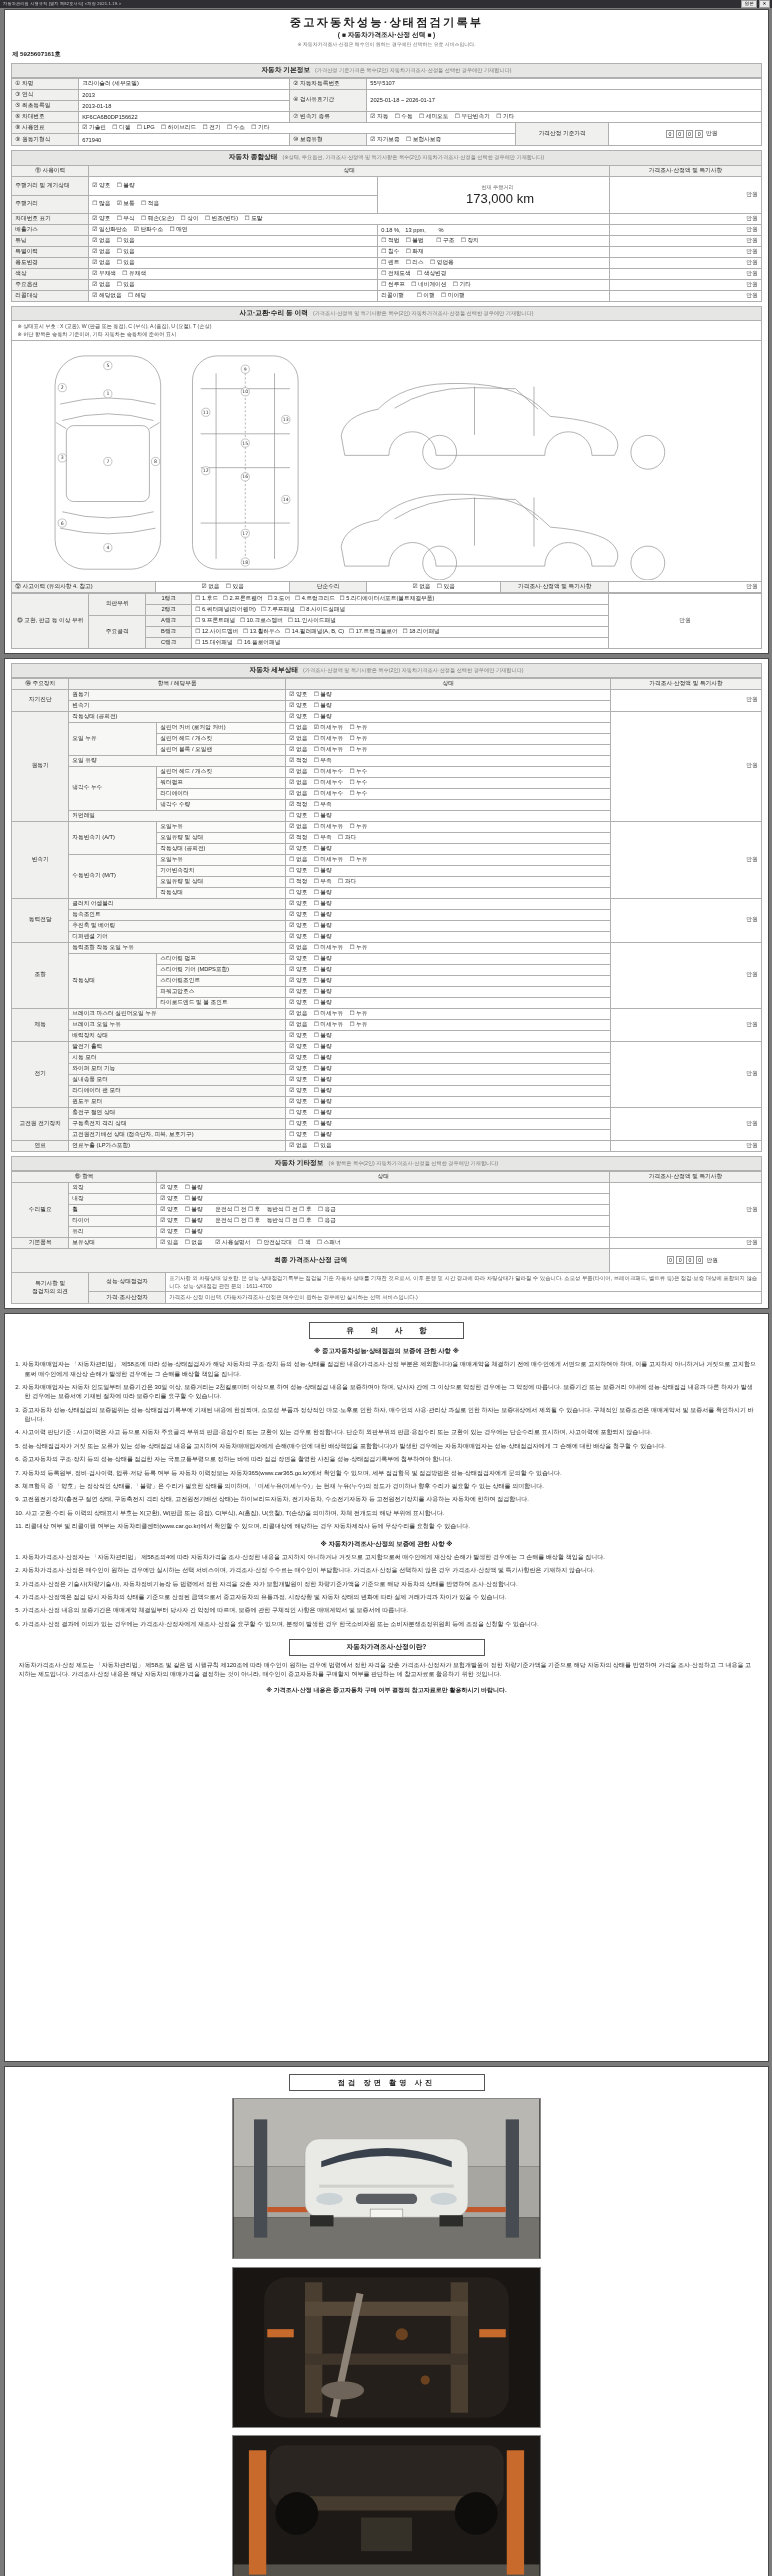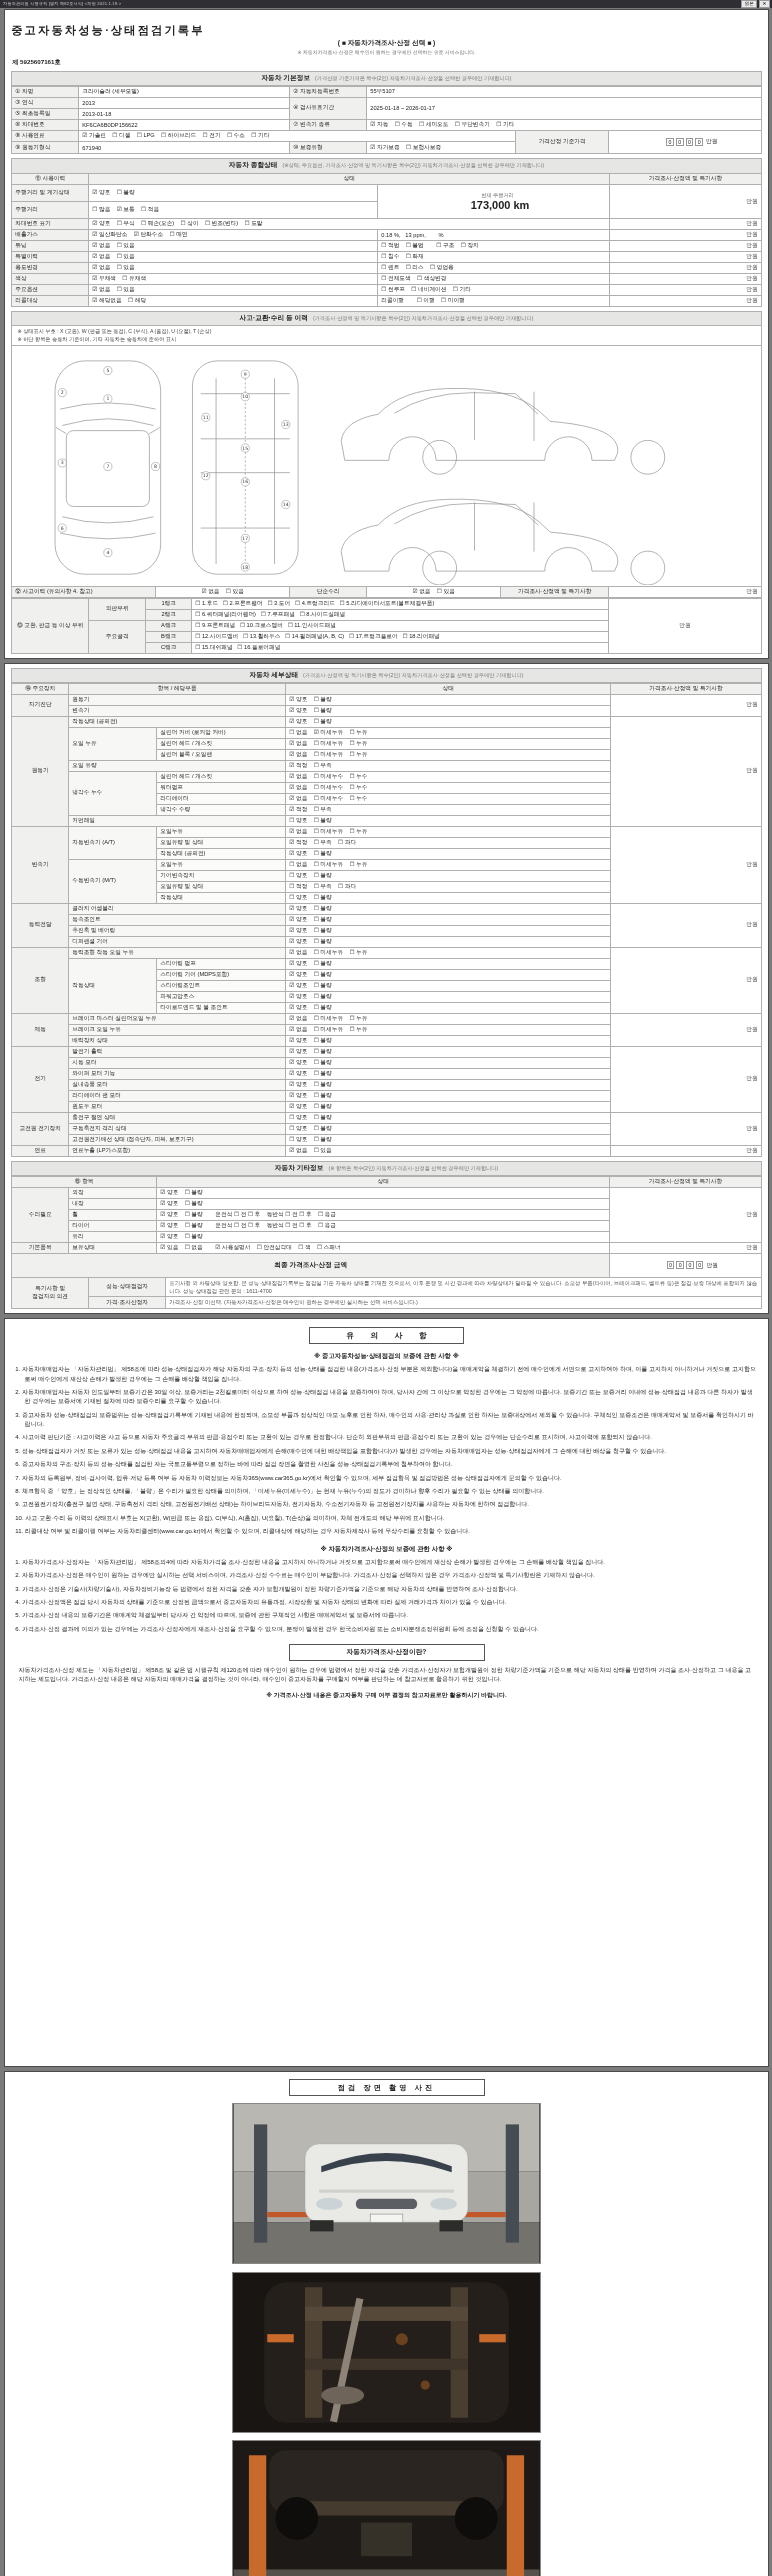--- a/index.html
+++ b/index.html
@@ -4,37 +4,37 @@
 <style>
 *{box-sizing:border-box}
 html{background:#7b7b7b}
 body{width:773px;margin:0;background:#7b7b7b;font-family:"Liberation Sans","DejaVu Sans",sans-serif;color:#222}
 .viewer-bar{height:7.7px;background:#2e2e33;display:flex;align-items:center;justify-content:space-between;padding:0 3.1px}
 .vb-text{color:#cfcfcf;font-size:4.1px;letter-spacing:0.2px}
 .vb-btns{display:flex}
 .chip{font-size:4.6px;line-height:5.7px;background:#e8e8e8;border:0.5px solid #999;margin-left:1.5px;padding:0 2.6px;cursor:pointer;font-family:inherit}
 .page{width:765px;margin:1px auto 4.1px;background:#fff;border:0.5px solid #4a4a4a;padding:4.1px 6.2px;position:relative}
 #p1{min-height:614px}#p2{min-height:611px}#p3{min-height:749px}#p4{min-height:572px}
-.doc-title{font-size:11.3px;font-weight:bold;letter-spacing:2.1px;font-family:"Liberation Serif","DejaVu Serif",serif;margin-top:9px}
+.doc-title{text-align:center;font-size:11.3px;font-weight:bold;letter-spacing:2.1px;font-family:"Liberation Serif","DejaVu Serif",serif;margin-top:1px}
 .doc-sub{text-align:center;font-size:6.7px;font-weight:bold;margin-top:1.5px}
 .doc-note{text-align:center;font-size:4.9px;color:#666;margin-top:1px}
 .doc-no{font-size:6.2px;font-weight:bold;margin:2.6px 0 1px 1px}
 .secbar{border:0.5px solid #b0b0b0;background:#e6e6e5;text-align:center;padding:2.1px 0;font-size:6.7px;font-weight:bold;margin-top:4.1px}
 .secbar .note{font-weight:normal;font-size:5.2px;color:#777;margin-left:3.1px}
 table{border-collapse:collapse;width:100%;table-layout:fixed;margin-top:-0.5px}
 td{border:0.5px solid #b0b0b0;font-size:5.7px;padding:1px 3.1px;height:10.3px;white-space:pre-wrap;word-break:break-all;vertical-align:middle}
 td.lab{background:#f0f0ef}
 td.lab2{background:#f7f7f6}
 td.lab3{background:#fbfbfa}
 td.c{text-align:center}
 td.ck{color:#222}
 td.price{text-align:right;color:#444}
 td.pc{text-align:center;color:#444}
 .mi-lab{font-size:5.2px;color:#666;margin-right:5.2px}
-.mi-val{font-weight:bold;font-size:11px}
+.mi-val{font-weight:normal;font-size:13px}
 .dbox{display:inline-block;width:7.7px;height:8.2px;border:0.5px solid #999;margin:0 1px;text-align:center;line-height:7.7px;font-size:5.2px;background:#fff;vertical-align:middle}
 .unit{font-size:5.7px;margin-left:2.1px}
 .legend{font-size:5.2px;color:#444;border:0.5px solid #b0b0b0;border-top:none;padding:1.5px 5.2px;line-height:1.5}
 .diagram-wrap{border:0.5px solid #b0b0b0;border-top:none;padding:1px}
 .diagram-wrap svg{display:block;width:100%;height:238px}
 .rtext{font-size:5.4px;color:#555;line-height:1.5}
 .finlab{font-size:6.7px;font-weight:bold}
 .box-title{width:155px;margin:4.1px auto 6.2px;border:1px solid #555;text-align:center;font-size:7.7px;font-weight:bold;letter-spacing:7.2px;padding:2.6px 0 2.6px 7.2px}
 .nsec-title{text-align:center;font-weight:bold;font-size:6.4px;margin:8.2px 0 4.1px}
 .nitem{font-size:6px;line-height:1.55;margin:4.1px 4.1px;padding-left:9.3px;text-indent:-9.3px;color:#222}

